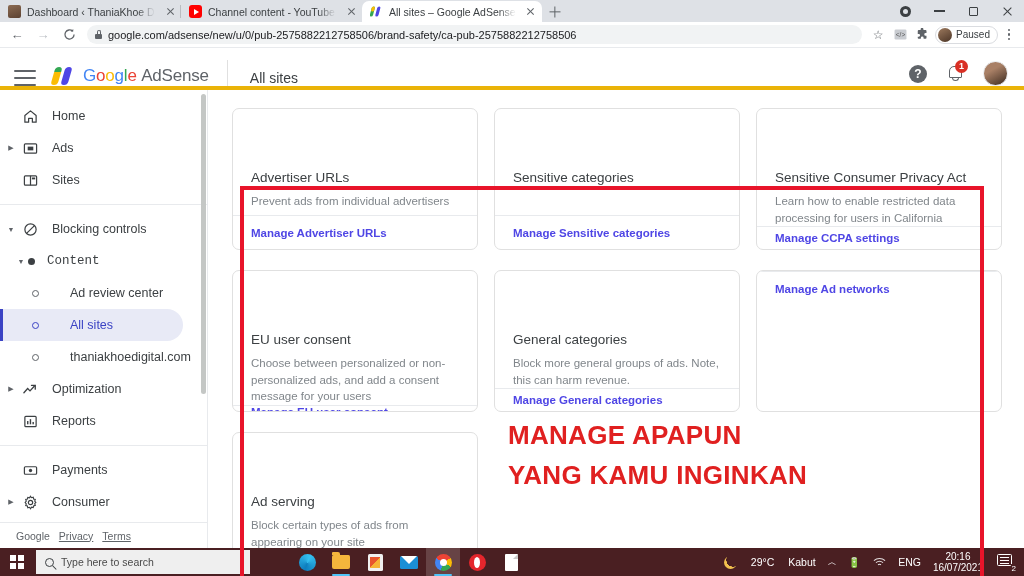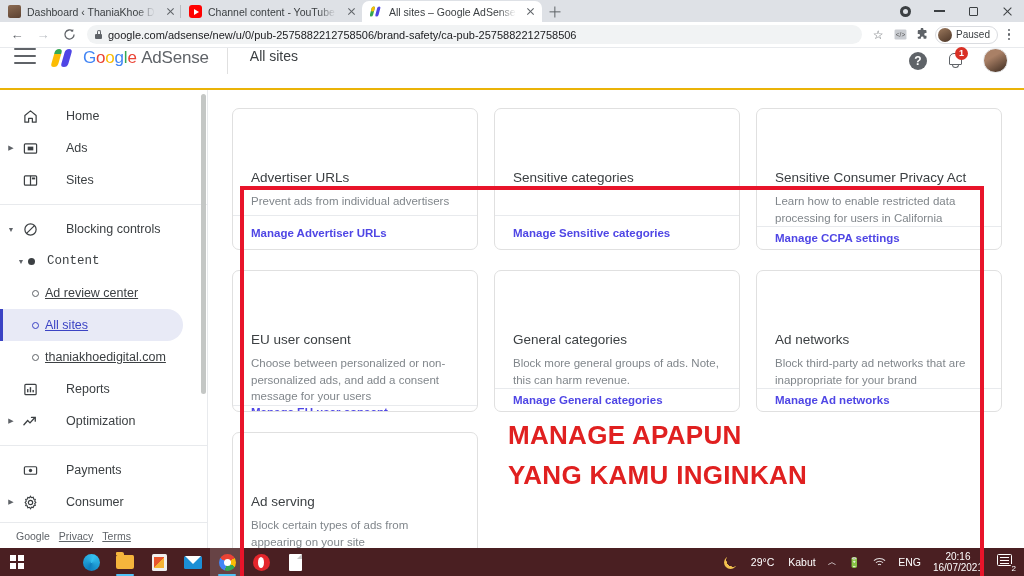--- a/index.html
+++ b/index.html
@@ -153,22 +153,22 @@
     align-items: center; justify-content: center; gap: 2px; flex:0 0 18px;
   }
   .kebab i { width: 2.5px; height: 2.5px; border-radius: 50%; background: #5f6368; display:block; }
 
   
   .page {
     position: absolute; left: 0; top: 48px; right: 0; bottom: 28px;
     background: #fff; display: flex; flex-direction: column;
   }
   .as-header {
-    height: 42px; display: flex; align-items: flex-start;
-    border-bottom: 2px solid #eab308; background: #fff;
+    height: 42px; display: flex; align-items: flex-end;
+    border-bottom: 4px solid #eab308; background: #fff;
     flex: 0 0 42px;
   }
   .hamburger {
     width: 22px; height: 16px; margin: 0 14px 0 14px;
     display: flex; flex-direction: column; justify-content: space-between;
     flex: 0 0 22px;
   }
   .hamburger i { height: 2px; background: #5f6368; border-radius: 1px; display: block; }
   .as-logo { display: flex; align-items: center; gap: 7px; }
   .as-logo-mark { width: 26px; height: 20px; position: relative; }
@@ -244,35 +244,35 @@
     padding-left: 4px; position: relative;
   }
   .sb-caret {
     width: 14px; flex: 0 0 14px; text-align: center;
     font-size: 7px; color: #5f6368;
   }
   .sb-icon {
     width: 24px; flex: 0 0 24px; display: flex;
     align-items: center; justify-content: center; color: #3c4043;
   }
-  .sb-label { margin-left: 24px; }
+  .sb-label { margin-left: 10px; }
   .sb-sep { height: 1px; background: #e8eaed; margin: 8px 0; }
 
   .sb-sub { padding-left: 14px; }
   .sb-sub .sb-label { margin-left: 12px; font-family: Liberation Mono, monospace; }
   .sb-child {
     height: 32px; display: flex; align-items: center;
     font-size: 12.5px; color: #3c4043;
     padding-left: 32px; position: relative;
   }
   .sb-child .ring {
     width: 7px; height: 7px; border-radius: 50%;
     border: 1.3px solid #5f6368; flex: 0 0 7px;
   }
-  .sb-child .sb-label { margin-left: 6px; text-decoration: underline; }
+  .sb-child .sb-label { margin-left: 31px; }
   .sb-child.selected {
     background: #e8eaf6; color: #3b43c4;
     border-radius: 0 16px 16px 0; margin-right: 24px;
   }
   .sb-child.selected .ring { border-color: #3b43c4; }
   .sb-child.selected::before {
     content: ""; position: absolute; left: 0; top: 0; bottom: 0;
     width: 3px; background: #3b43c4;
   }
   .dot-filled {
@@ -649,43 +649,43 @@
         <div class="sb-child selected">
           <span class="ring"></span>
           <span class="sb-label">All sites</span>
         </div>
         <div class="sb-child">
           <span class="ring"></span>
           <span class="sb-label">thaniakhoedigital.com</span>
         </div>
 
         <div class="sb-item">
+          <span class="sb-caret">▶</span>
+          <span class="sb-icon">
+            <svg width="16" height="15" viewBox="0 0 16 16">
+                <path d="M1.5 11.5L5.5 7l2.5 2.5L13 4" fill="none" stroke="#3c4043" stroke-width="1.4" stroke-linecap="round"></path>
+                <path d="M9.6 3.6H13.6V7.6" fill="none" stroke="#3c4043" stroke-width="1.4" stroke-linecap="round"></path>
+              </svg>
+          </span>
+          <span class="sb-label">Optimization</span>
+        </div>
+
+        <div class="sb-item">
           <span class="sb-caret"></span>
           <span class="sb-icon">
             <svg width="15" height="15" viewBox="0 0 16 16">
                 <rect x="2" y="2.5" width="12" height="11" rx="1" fill="none" stroke="#3c4043" stroke-width="1.3"></rect>
                 <rect x="4.3" y="7.5" width="1.5" height="3.5" fill="#3c4043"></rect>
                 <rect x="7.2" y="5.5" width="1.5" height="5.5" fill="#3c4043"></rect>
                 <rect x="10.1" y="8.5" width="1.5" height="2.5" fill="#3c4043"></rect>
               </svg>
           </span>
           <span class="sb-label">Reports</span>
         </div>
 
-        <div class="sb-item">
-          <span class="sb-caret">▶</span>
-          <span class="sb-icon">
-            <svg width="16" height="15" viewBox="0 0 16 16">
-                <path d="M1.5 11.5L5.5 7l2.5 2.5L13 4" fill="none" stroke="#3c4043" stroke-width="1.4" stroke-linecap="round"></path>
-                <path d="M9.6 3.6H13.6V7.6" fill="none" stroke="#3c4043" stroke-width="1.4" stroke-linecap="round"></path>
-              </svg>
-          </span>
-          <span class="sb-label">Optimization</span>
-        </div>
-
         <div class="sb-sep"></div>
 
         <div class="sb-item">
           <span class="sb-caret"></span>
           <span class="sb-icon">
             <svg width="15" height="15" viewBox="0 0 16 16">
                 <rect x="1.5" y="4" width="13" height="8" rx="1" fill="none" stroke="#3c4043" stroke-width="1.3"></rect>
                 <circle cx="8" cy="8" r="1.8" fill="#3c4043"></circle>
               </svg>
           </span>
@@ -766,24 +766,20 @@
           <div class="card-body">
             <div class="card-title">General categories</div>
             <div class="card-desc">Block more general groups of ads. Note, this can harm revenue.</div>
           </div>
           <div class="card-foot">
             <span class="card-link">Manage General categories</span>
           </div>
         </div>
 
         <div class="card">
-          <div class="card-body">
-            <div class="card-title">Ad networks</div>
-            <div class="card-desc">Block third-party ad networks that are inappropriate for your brand</div>
-          </div>
           <div class="card-foot">
             <span class="card-link">Manage Ad networks</span>
           </div>
         </div>
 
         <div class="card">
           <div class="card-body">
             <div class="card-title">Ad serving</div>
             <div class="card-desc">Block certain types of ads from appearing on your site</div>
           </div>
@@ -805,20 +801,24 @@
 </div>
 
 <div class="taskbar">
   <div class="start-btn">
     <span class="win-logo">
         <i></i>
         <i></i>
         <i></i>
         <i></i>
       </span>
+  </div>
+  <div class="tb-search">
+    <span class="mag"></span>
+    <span>Type here to search</span>
   </div>
   <div class="tb-apps">
     <div class="tb-app">
         <span class="ico-edge"></span>
       </div>
     <div class="tb-app running">
         <span class="ico-folder"></span>
       </div>
     <div class="tb-app">
         <span class="ico-store"></span>

